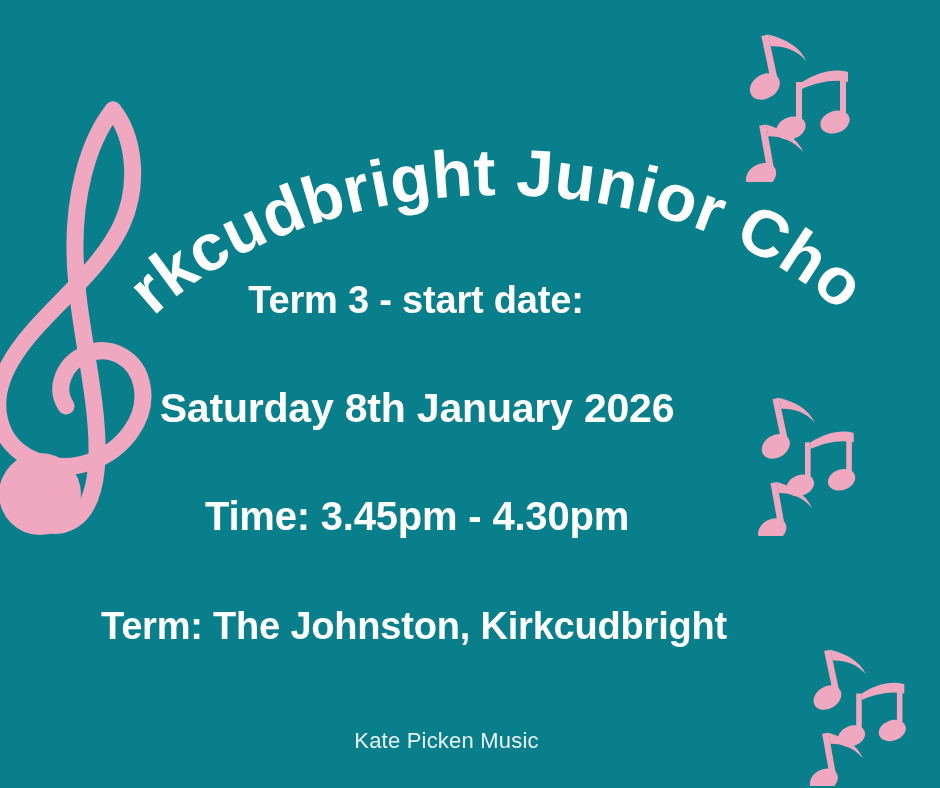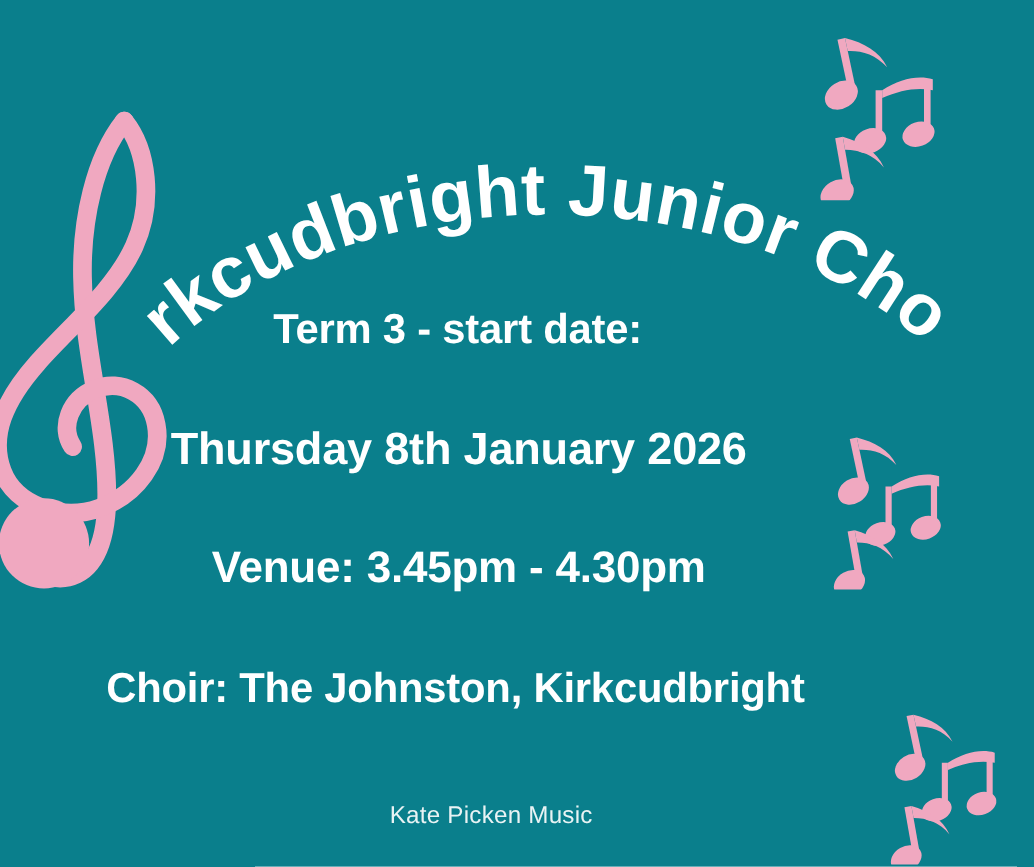--- a/index.html
+++ b/index.html
@@ -191,20 +191,20 @@
         <path id="archPath" d="M 152 318 A 430 300 0 0 1 826 300" fill="none"></path>
       </defs>
       <text class="arch-text">
         <textPath href="#archPath" startOffset="50%" text-anchor="middle">Kirkcudbright Junior Choir</textPath>
       </text>
     </svg>
   </div>
 
   <div class="body-lines">
     <div class="line l1">Term 3 - start date:</div>
-    <div class="line l2">Thursday 8th January 2026</div>
-    <div class="line l3">Venue: 3.45pm - 4.30pm</div>
-    <div class="line l4">Choir: The Johnston, Kirkcudbright</div>
+    <div class="line l2">Saturday 8th January 2026</div>
+    <div class="line l3">Time: 3.45pm - 4.30pm</div>
+    <div class="line l4">Term: The Johnston, Kirkcudbright</div>
   </div>
 
   <div class="credit">Kate Picken Music</div>
 
 </div>
 
 </body></html>

